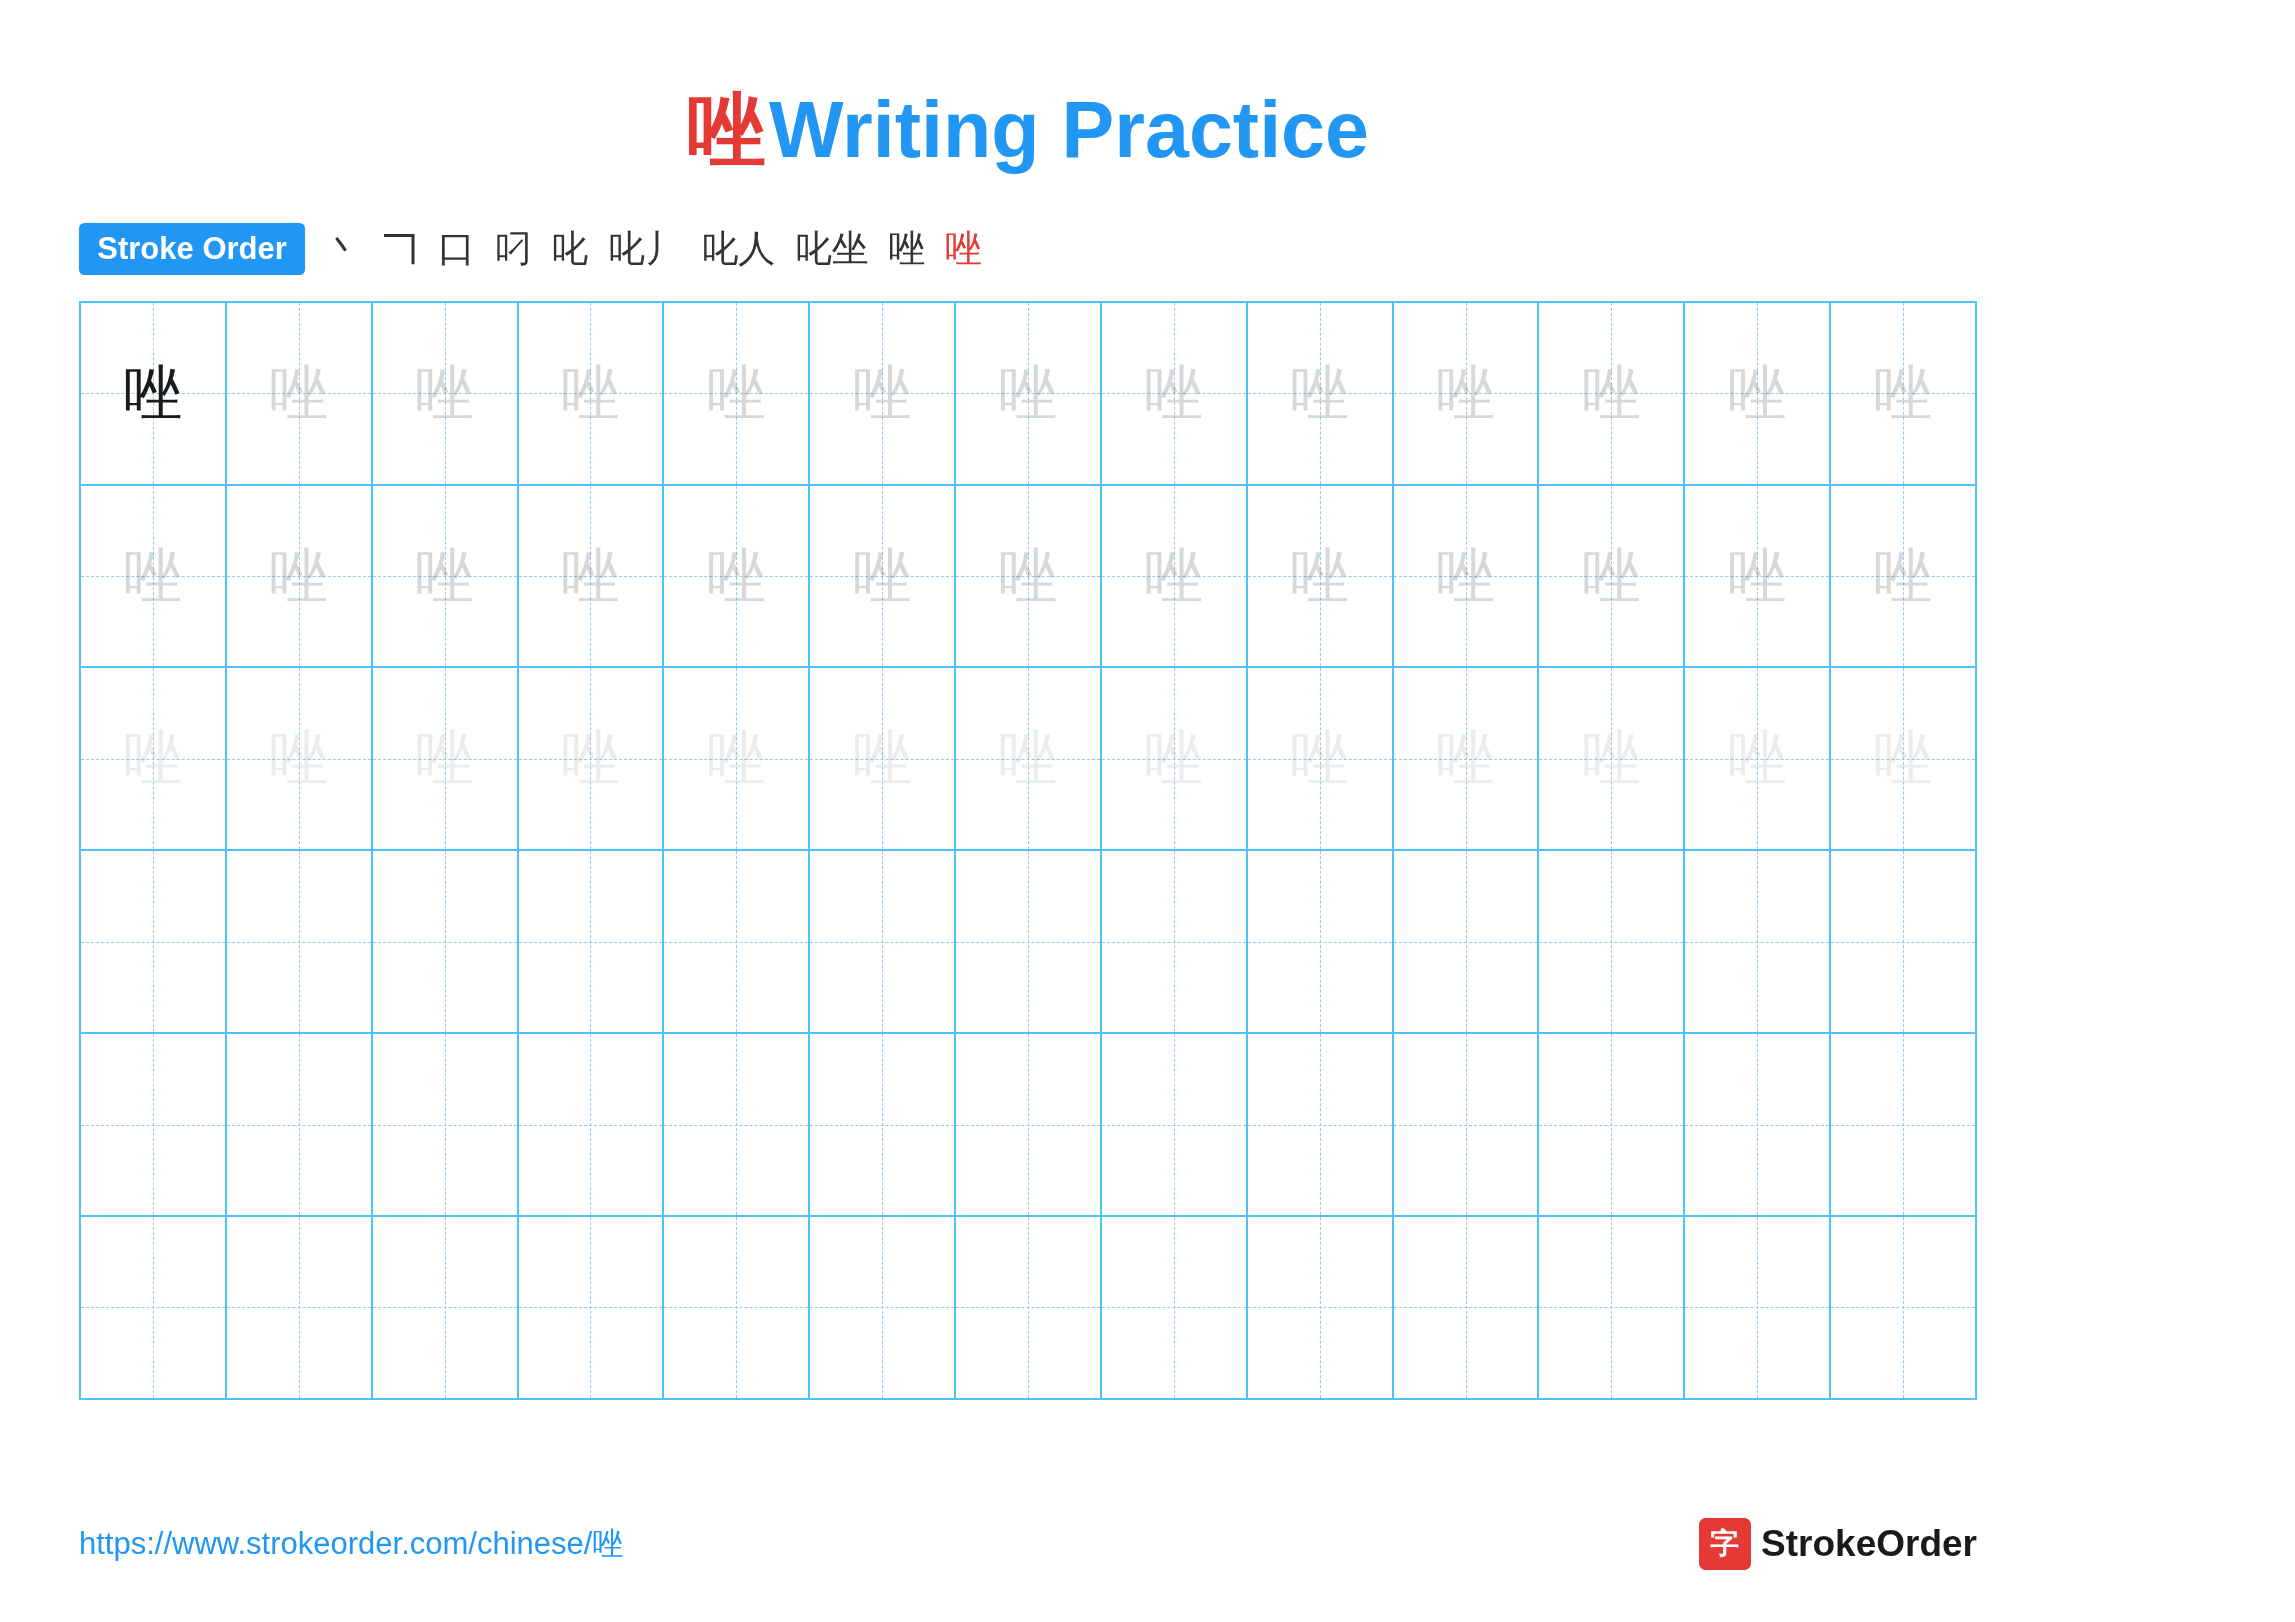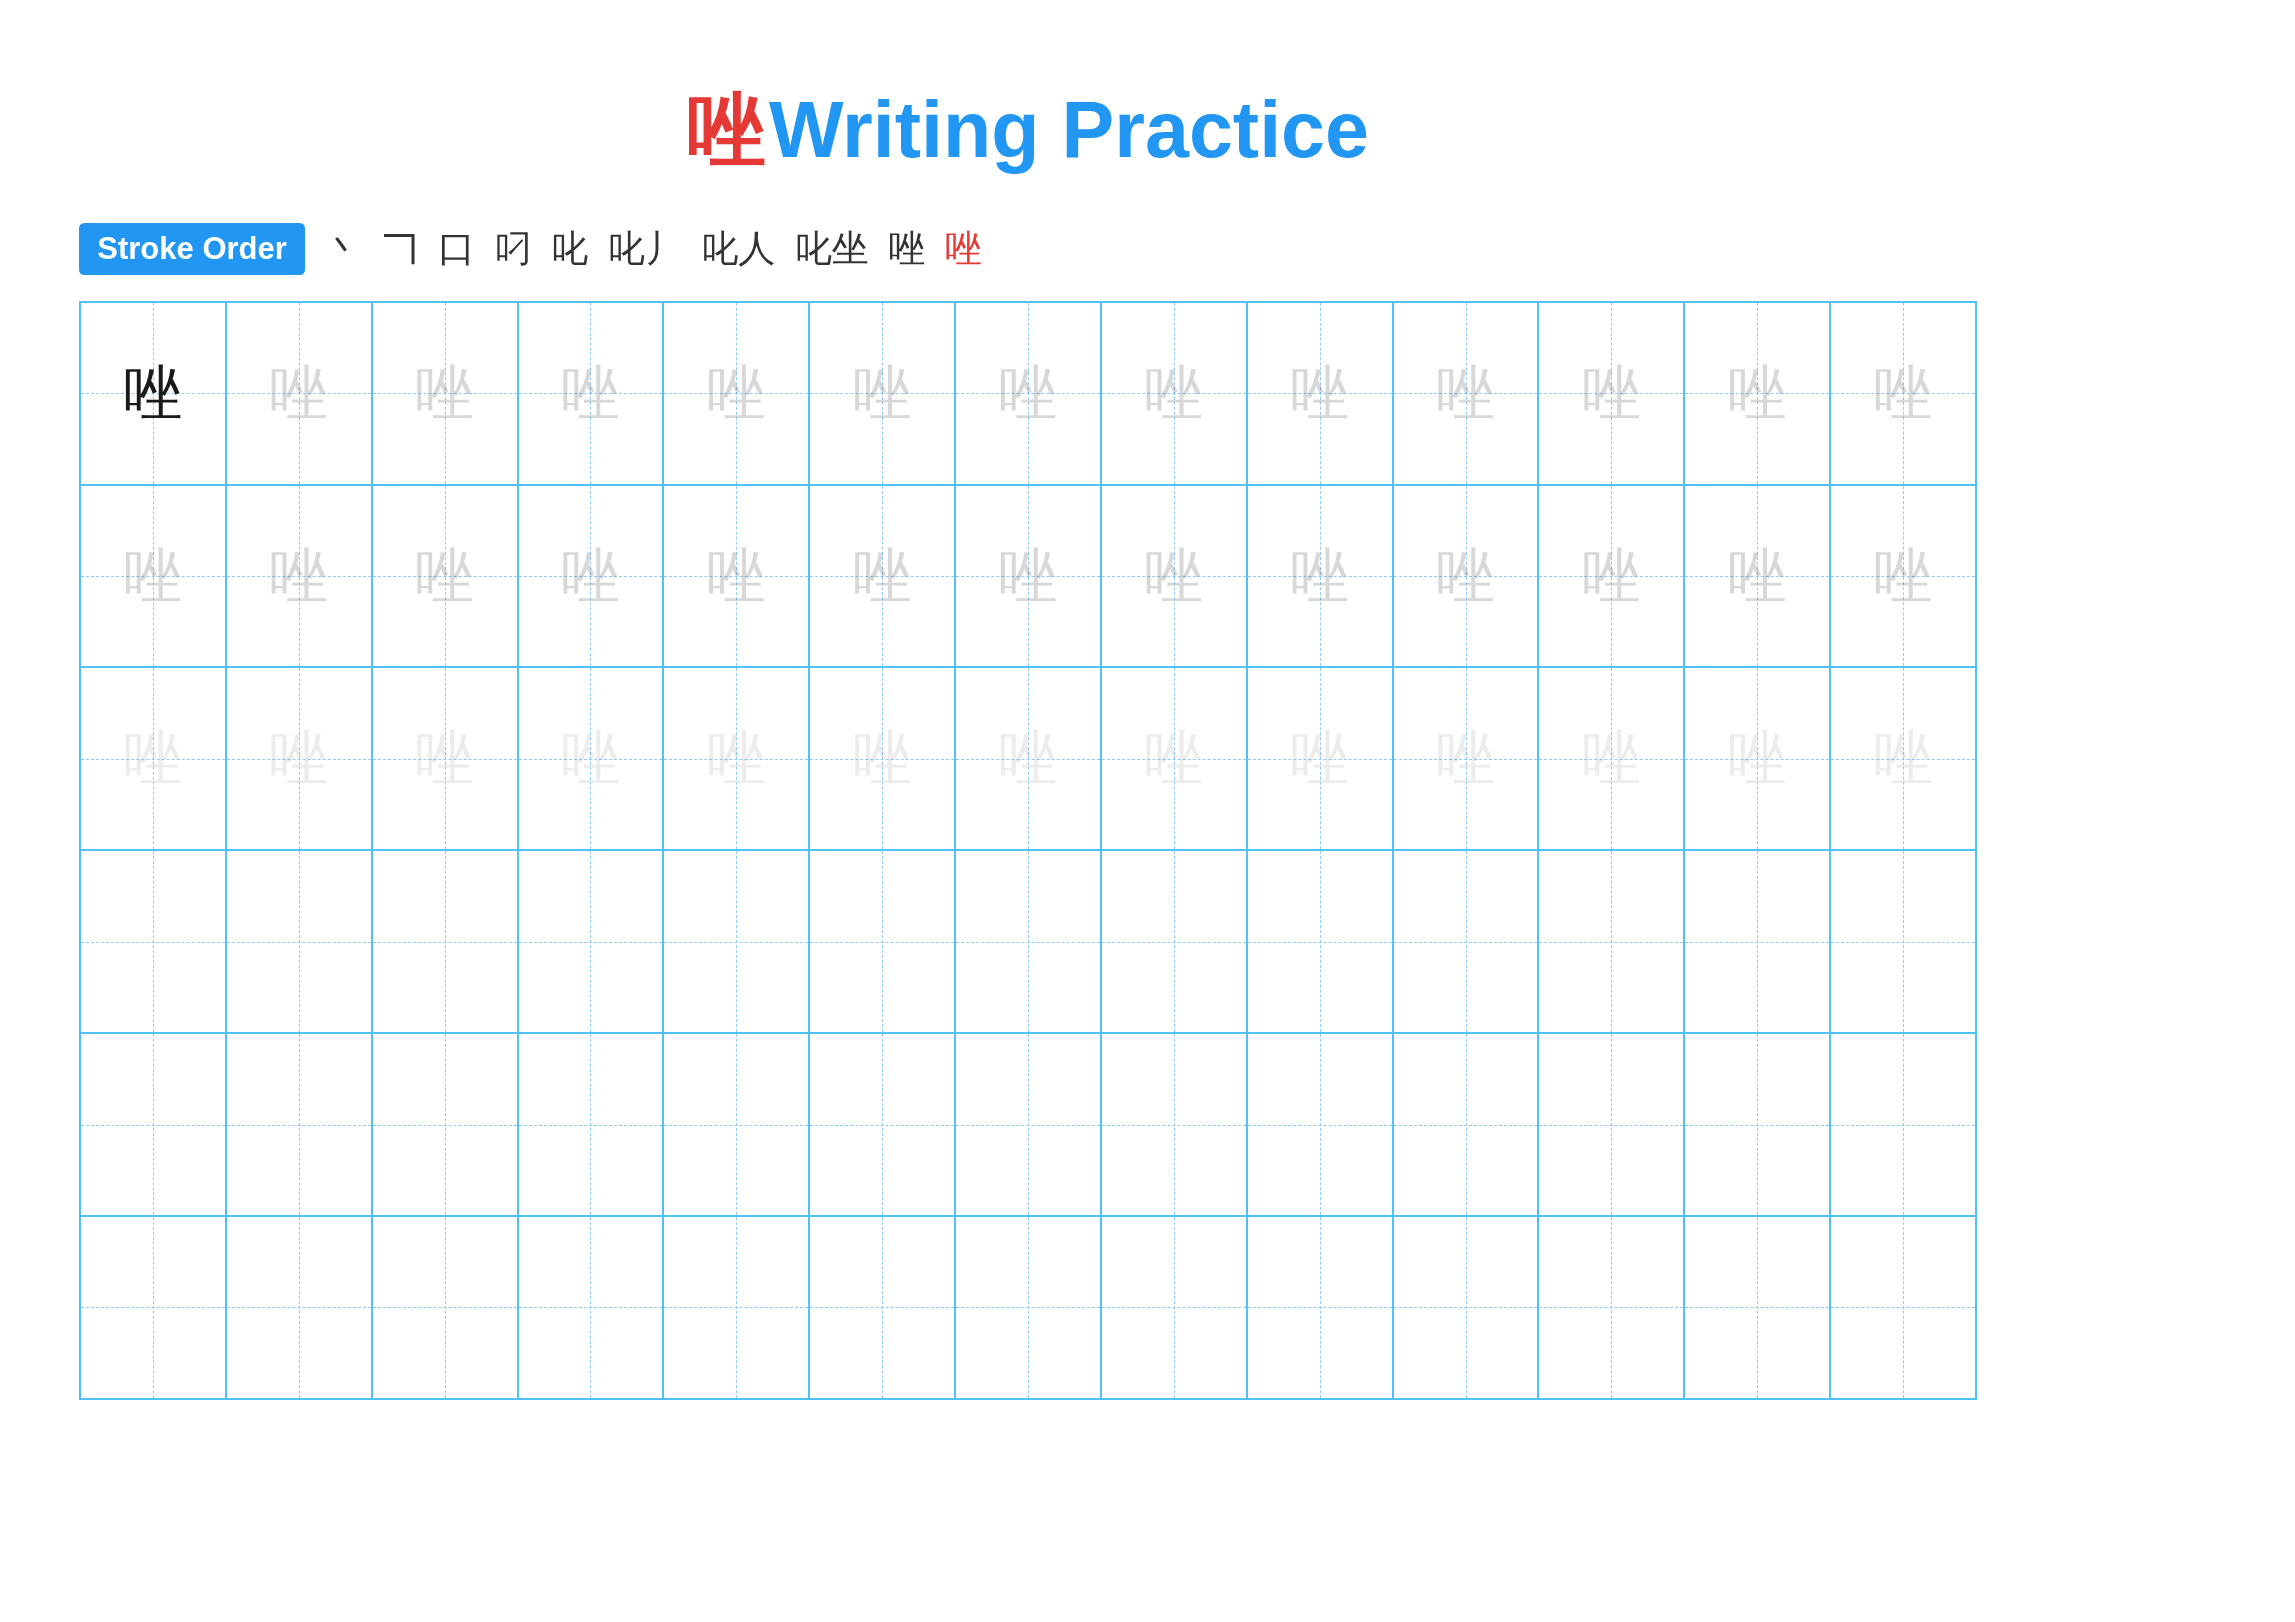--- a/index.html
+++ b/index.html
@@ -331,14 +331,21 @@
       <div class="grid-cell"></div>
       <div class="grid-cell"></div>
       <div class="grid-cell"></div>
       <div class="grid-cell"></div>
       <div class="grid-cell"></div>
       <div class="grid-cell"></div>
       <div class="grid-cell"></div>
       <div class="grid-cell"></div>
     </div>
 
+  <div class="footer">
+    <span class="footer-url">https://www.strokeorder.com/chinese/唑</span>
+    <div class="footer-logo">
+      <div class="footer-logo-icon">字</div>
+      <span class="footer-logo-text">StrokeOrder</span>
+    </div>
+  </div>
 </div>
 
 
 </body></html>

